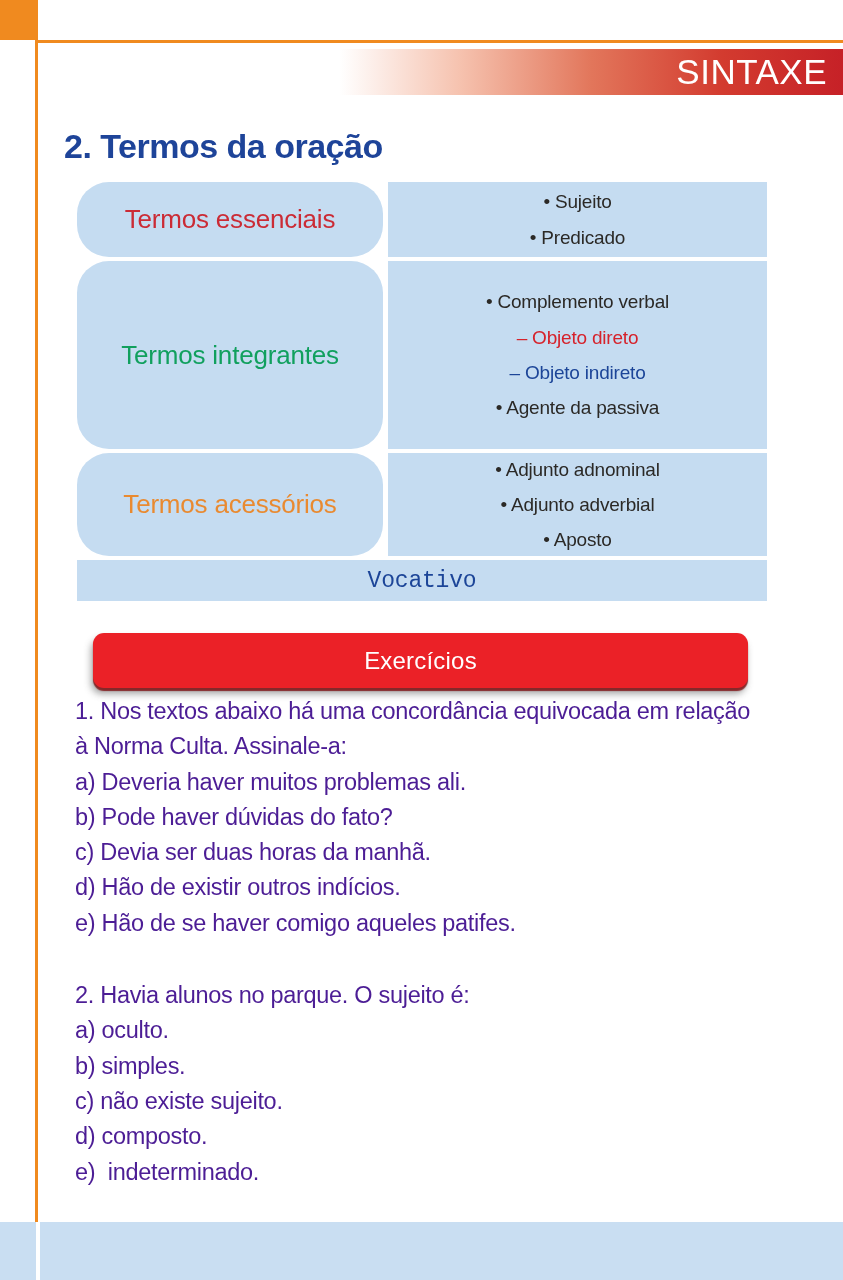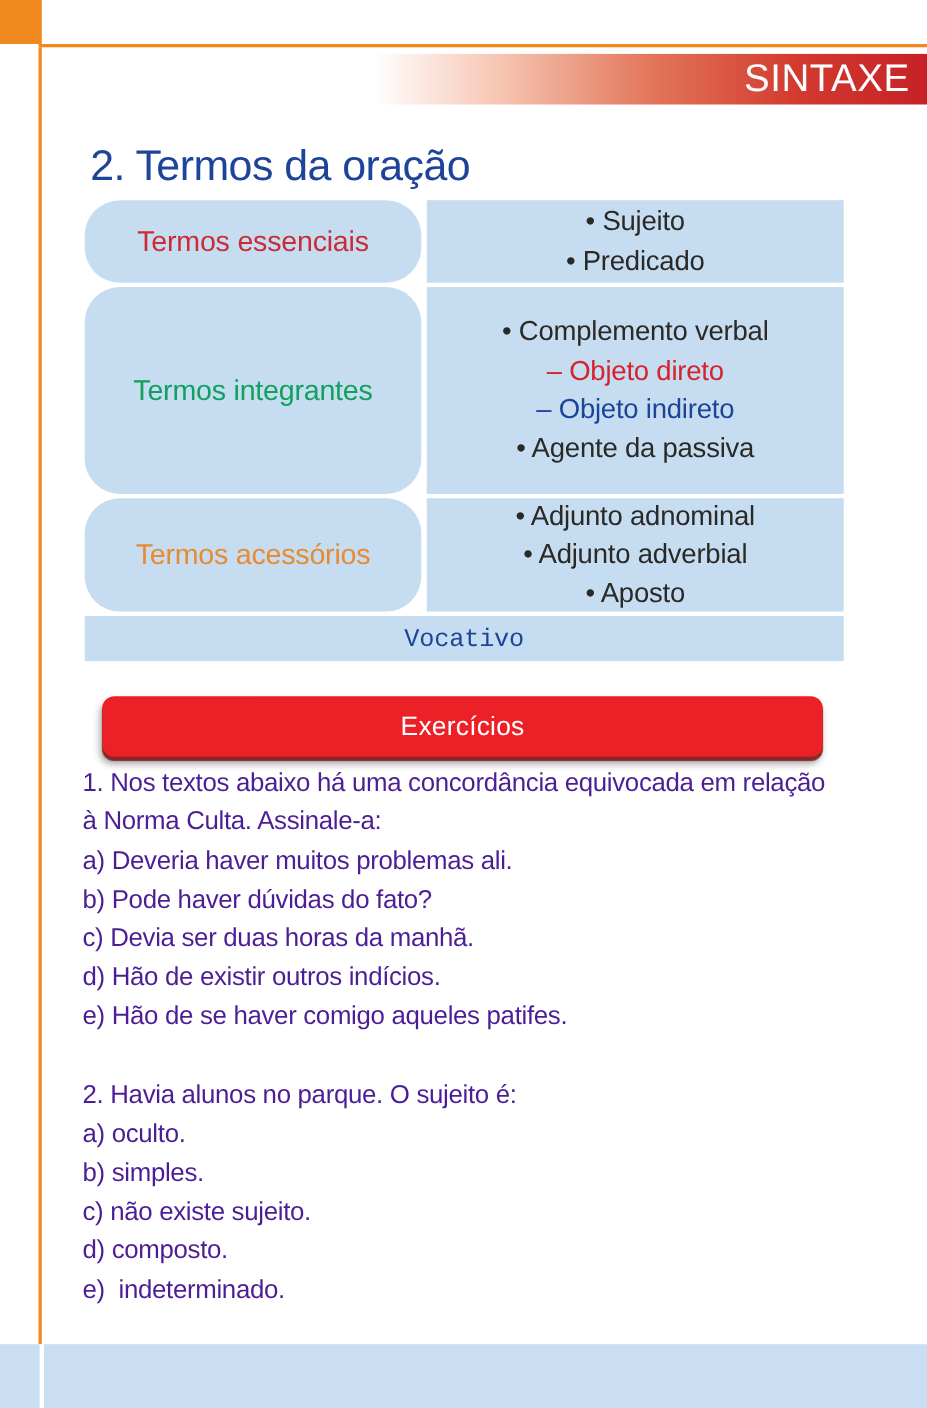--- a/index.html
+++ b/index.html
@@ -12,30 +12,30 @@
   .left-rule{position:absolute;left:35px;top:43px;width:3px;height:1179px;}
 
   
   .banner{position:absolute;left:340px;top:49px;width:503px;height:46px;box-sizing:border-box;
           display:flex;align-items:center;justify-content:flex-end;padding-right:16px;
           background:linear-gradient(90deg, rgba(255,255,255,0) 0%, rgba(244,183,160,0.85) 24%,
                      #e2765b 50%, #d33b2f 76%, #c62127 100%);}
   .banner-label{color:#ffffff;font-size:35px;letter-spacing:0.5px;}
 
   
-  .title{position:absolute;left:82px;top:104px;font-size:39px;letter-spacing:-0.5px;font-weight:400;}
+  .title{position:absolute;left:64px;top:104px;font-size:34px;letter-spacing:-0.5px;font-weight:700;}
 
   
   .gram-table{position:absolute;left:77px;top:182px;width:690px;
               display:grid;grid-template-columns:306px 379px;grid-template-rows:75px 188px 103px 41px;
               gap:4px 5px;}
   .cell{background:#c5dcf1;}
   .label-cell{display:flex;align-items:center;justify-content:center;font-size:26px;letter-spacing:-0.2px;border-radius:32px;}
   .items-cell{display:flex;flex-direction:column;align-items:center;justify-content:center;}
-  .item{font-size:25px;line-height:35.3px;letter-spacing:-0.2px;white-space:pre;}
+  .item{font-size:19px;line-height:35.3px;letter-spacing:-0.2px;white-space:pre;}
   .footer-cell{grid-column:1 / -1;display:flex;align-items:center;justify-content:center;
                font-size:23px;letter-spacing:-0.2px;font-family:Liberation Mono, monospace;}
 
   
   .pill{position:absolute;left:93px;top:633px;width:655px;height:55px;border-radius:11px;
         display:flex;align-items:center;justify-content:center;
         box-shadow:0 3px 1px rgba(130,25,28,0.9), -2px 6px 7px rgba(60,60,60,0.45);}
   .pill-label{color:#ffffff;font-size:24px;letter-spacing:0.2px;}
 
   

